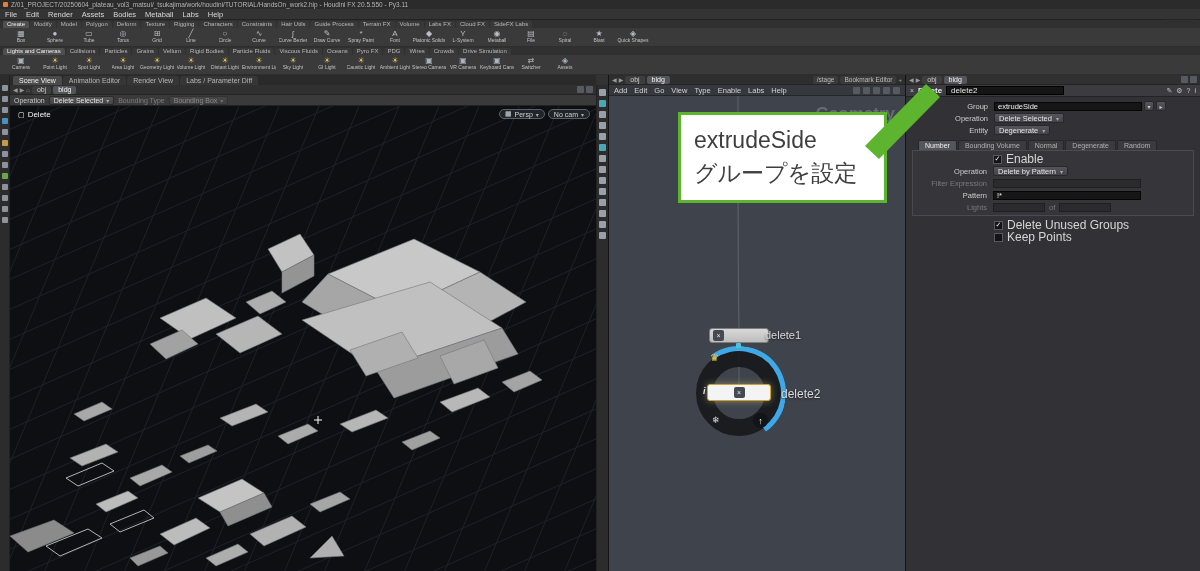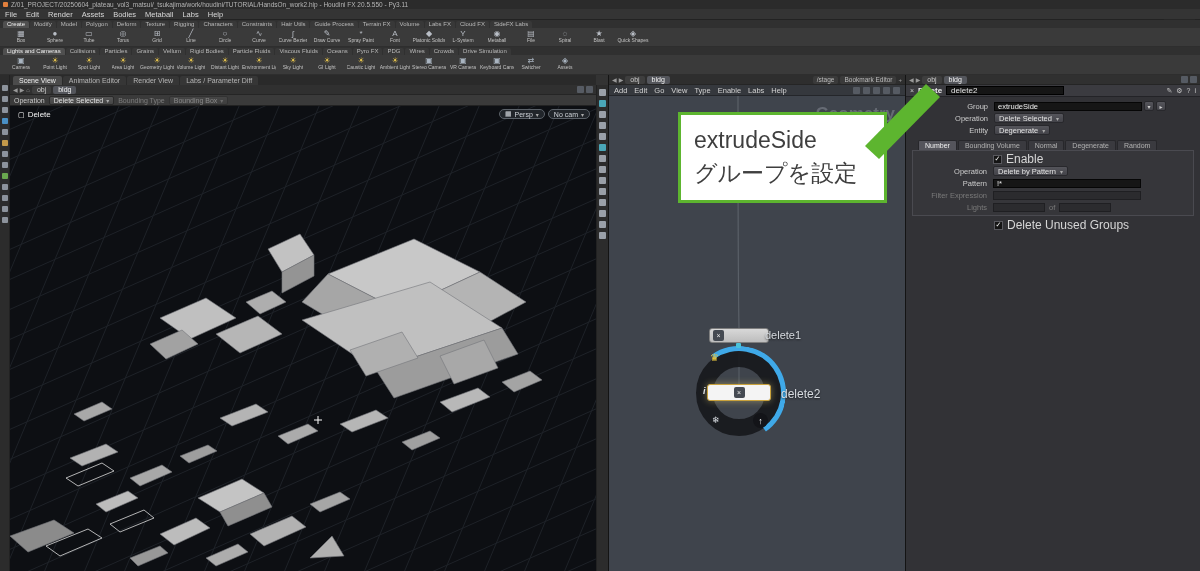--- a/index.html
+++ b/index.html
@@ -645,41 +645,48 @@
         <span class="pchk-label">Enable</span>
       </div>
       <div class="prow">
         <span class="plabel">Operation</span>
         <span class="pdrop">
           <span>Delete by Pattern</span>
           <span class="dd">▾</span>
         </span>
       </div>
       <div class="prow">
+        <span class="plabel dimlab">Filter Expression</span>
+        <span class="pfield w150 dis"></span>
+      </div>
+      <div class="prow">
         <span class="plabel">Pattern</span>
         <span class="pfield w150">!*</span>
-      </div>
-      <div class="prow">
-        <span class="plabel dimlab">Filter Expression</span>
-        <span class="pfield w150 dis"></span>
       </div>
       <div class="prow">
         <span class="plabel dimlab">Lights</span>
         <span class="pfield w55 dis"></span>
         <span class="dimtext">of</span>
         <span class="pfield w55 dis"></span>
       </div>
     </div>
 
     <div class="prow">
       <span class="plabel"></span>
       <span class="pcheck">
           <span>✓</span>
         </span>
       <span class="pchk-label">Delete Unused Groups</span>
+    </div>
+    <div class="prow">
+      <span class="plabel"></span>
+      <span class="pcheck">
+          <span></span>
+        </span>
+      <span class="pchk-label">Keep Points</span>
     </div>
   </div>
 </div>
 
 <div id="callout">
   <div>extrudeSide</div>
   <div>グループを設定</div>
 </div>
 <svg id="arrow-overlay" width="1200" height="571">
   <polygon points="926,84 940,97 879,159 865,146" fill="#5db52f"></polygon>

